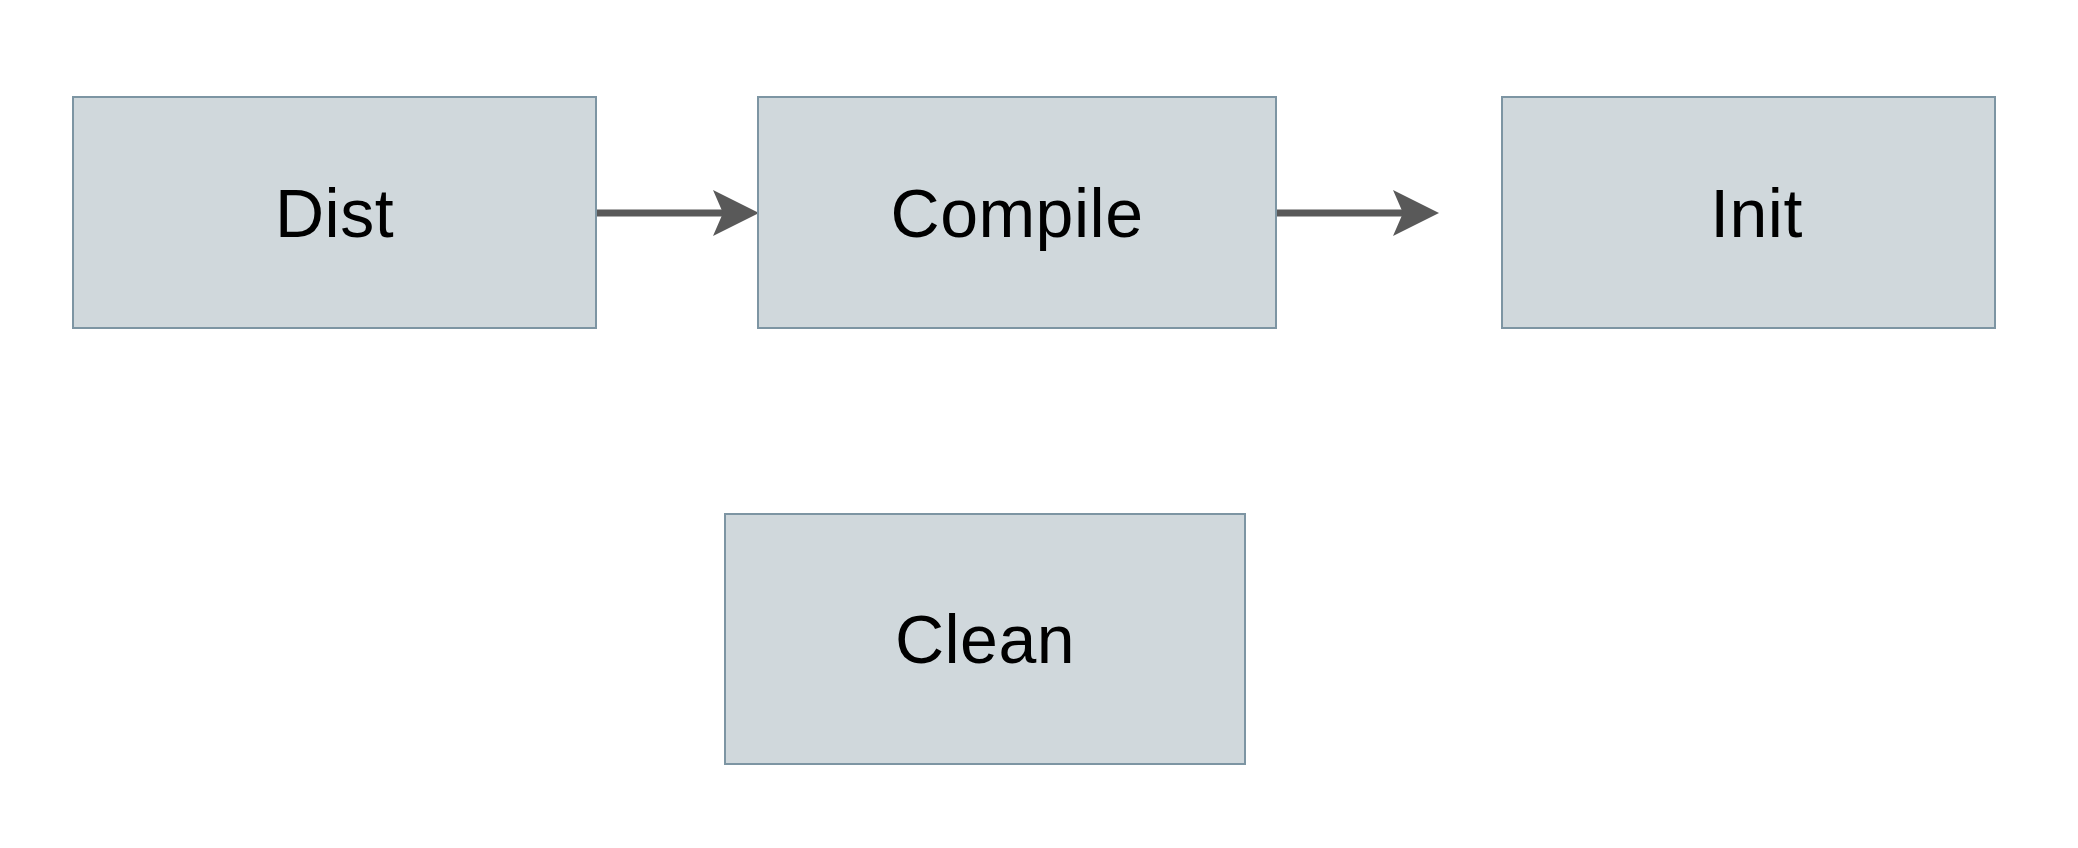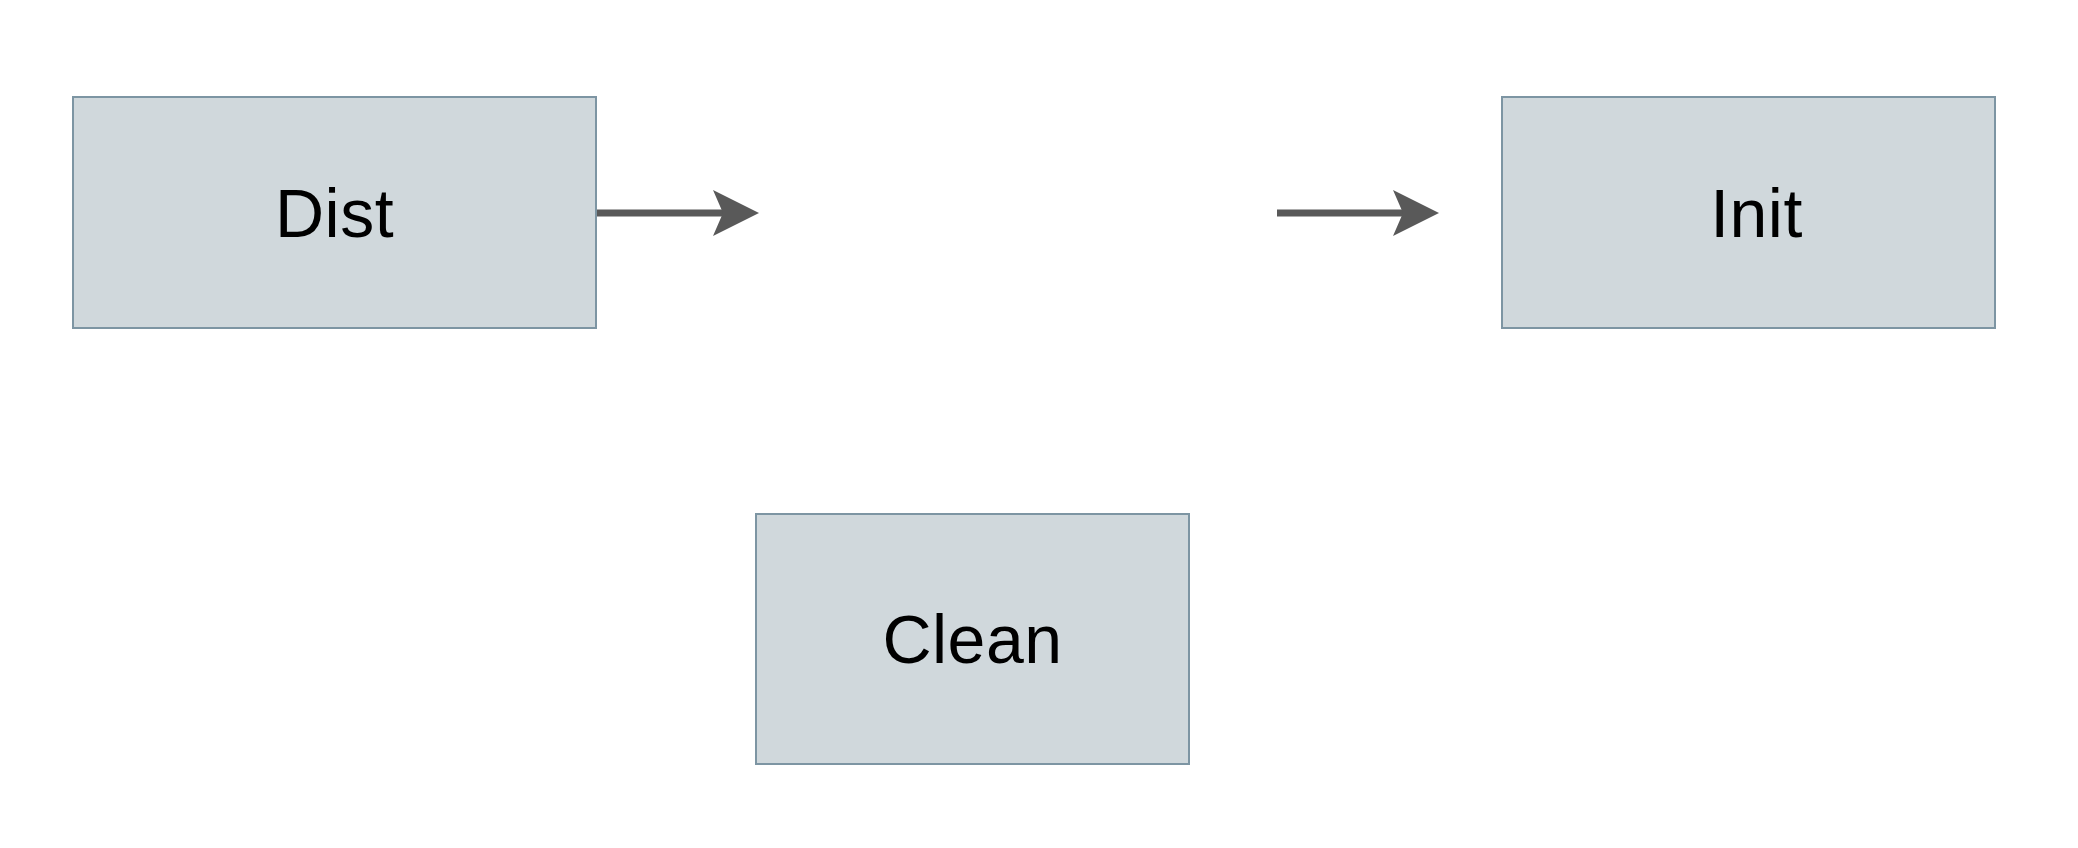--- a/index.html
+++ b/index.html
@@ -38,21 +38,21 @@
     line-height: 1;
     color: #000000;
     letter-spacing: 0.5px;
     white-space: nowrap;
     -webkit-font-smoothing: antialiased;
   }
 
   .node-dist    { left: 72px;   top: 96px;  width: 525px; height: 233px; }
   .node-compile { left: 757px;  top: 96px;  width: 520px; height: 233px; }
   .node-init    { left: 1501px; top: 96px;  width: 495px; height: 233px; padding-left: 16px; }
-  .node-clean   { left: 755px;  top: 513px; width: 435px; height: 252px; }
+  .node-clean   { left: 724px;  top: 513px; width: 522px; height: 252px; }
 
   
   .connector {
     position: absolute;
     overflow: visible;
   }
   .connector-1 { left: 595px;  top: 180px; width: 166px; height: 66px; }
   .connector-2 { left: 1275px; top: 180px; width: 166px; height: 66px; }
 </style>
 </head>
@@ -62,20 +62,23 @@
 
   <div class="node node-dist">
     <span class="node-label">Dist</span>
   </div>
 
   <svg class="connector connector-1" viewBox="0 0 166 66">
     <line x1="2" y1="33" x2="131" y2="33" stroke="#595959" stroke-width="7"></line>
     <path d="M 164 33 L 118 10 L 128 33 L 118 56 Z" fill="#595959"></path>
   </svg>
 
+  <div class="node node-compile">
+    <span class="node-label">Compile</span>
+  </div>
 
   <svg class="connector connector-2" viewBox="0 0 166 66">
     <line x1="2" y1="33" x2="131" y2="33" stroke="#595959" stroke-width="7"></line>
     <path d="M 164 33 L 118 10 L 128 33 L 118 56 Z" fill="#595959"></path>
   </svg>
 
   <div class="node node-init">
     <span class="node-label">Init</span>
   </div>
 

